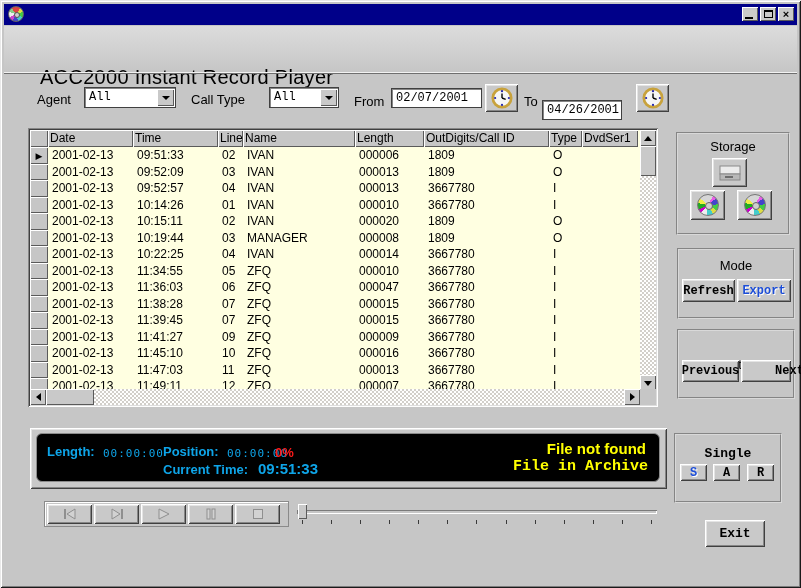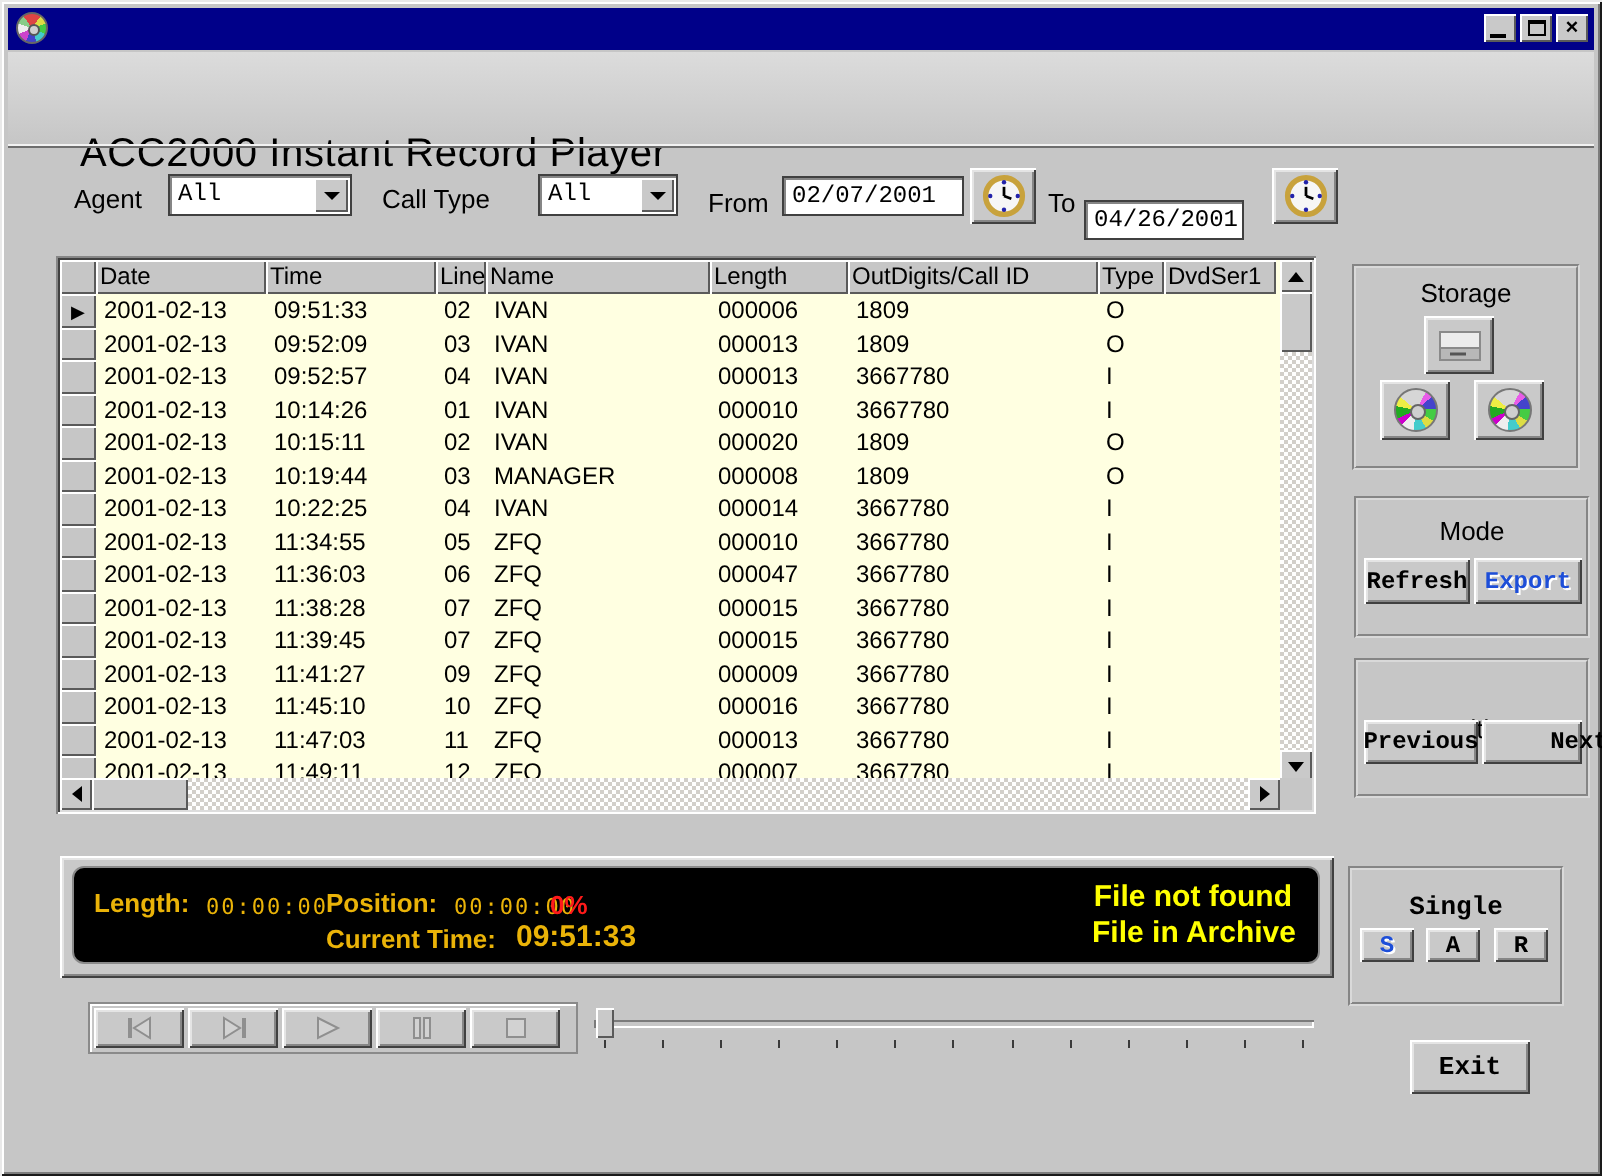--- a/index.html
+++ b/index.html
@@ -87,21 +87,21 @@
   .cd-icon { width:22px; height:22px; border-radius:50%; position:relative; border:1px solid #777;
     background: conic-gradient(#d6d6d6 0 8%, #e85ce8 0 14%, #44c 0 24%, #4c4 0 34%, #dd4 0 42%,
                 #4cc 0 52%, #eee 0 62%, #c0c 0 68%, #2a2 0 78%, #ee4 0 86%, #d6d6d6 0 100%); }
   .cd-icon::after { content:""; position:absolute; left:7px; top:7px; width:6px; height:6px;
     background:#cfcfcf; border:1px solid #666; border-radius:50%; }
 
   
   .display-outer { position:absolute; left:30px; top:428px; width:637px; height:61px; }
   .display-black { position:absolute; left:6px; top:5px; right:7px; bottom:7px; background:#000;
     border:1px solid #8a8a8a; border-radius:6px; }
-  .disp { position:absolute; color:#eab308; white-space:nowrap; }
+  .disp { position:absolute; color:#0ea5e9; white-space:nowrap; }
   .disp-lbl { font-weight:bold; font-size:13px; }
   .disp-val { font-family:"DejaVu Sans Mono", monospace; font-size:11px; letter-spacing:1px; }
   .disp-pct { font-weight:bold; font-size:13px; color:#ff1a1a; }
   .disp-time { font-weight:bold; font-size:15px; }
   .disp-status { font-weight:bold; font-size:15px; color:#ffff00; text-align:right; }
 
   
   .transport { position:absolute; left:44px; top:501px; width:245px; height:26px;
     border:1px solid #8a8a8a; box-shadow: inset 1px 1px 0 #ffffff; display:flex; gap:2px; padding:2px; }
   .tbtn { width:45px; height:20px; flex:none; display:flex; align-items:center; justify-content:center; }
@@ -419,21 +419,21 @@
   <div class="display-outer b-out">
     <div class="display-black">
       <span class="disp disp-lbl" style="left:10px; top:10px;">Length:</span>
       <span class="disp disp-val" style="left:66px; top:13px;">00:00:00</span>
       <span class="disp disp-lbl" style="left:126px; top:10px;">Position:</span>
       <span class="disp disp-val" style="left:190px; top:13px;">00:00:00</span>
       <span class="disp disp-pct" style="left:238px; top:11px;">0%</span>
       <span class="disp disp-lbl" style="left:126px; top:28px;">Current Time:</span>
       <span class="disp disp-time" style="left:221px; top:26px;">09:51:33</span>
       <span class="disp disp-status" style="right:13px; top:6px;">File not found</span>
-      <span class="disp disp-status" style="right:11px; top:24px;">File in Archive</span>
+      <span class="disp disp-status" style="right:11px; top:24px;font-family:Liberation Mono, monospace;">File in Archive</span>
     </div>
   </div>
 
   <div class="transport">
     <div class="tbtn b-out">
       <svg width="18" height="12" viewBox="0 0 18 12">
         <line x1="4" y1="1" x2="4" y2="11" stroke="#8f8f8f" stroke-width="2"></line>
         <path d="M14 1 L6 6 L14 11 Z" fill="#d2d2d2" stroke="#8f8f8f"></path>
       </svg>
     </div>

